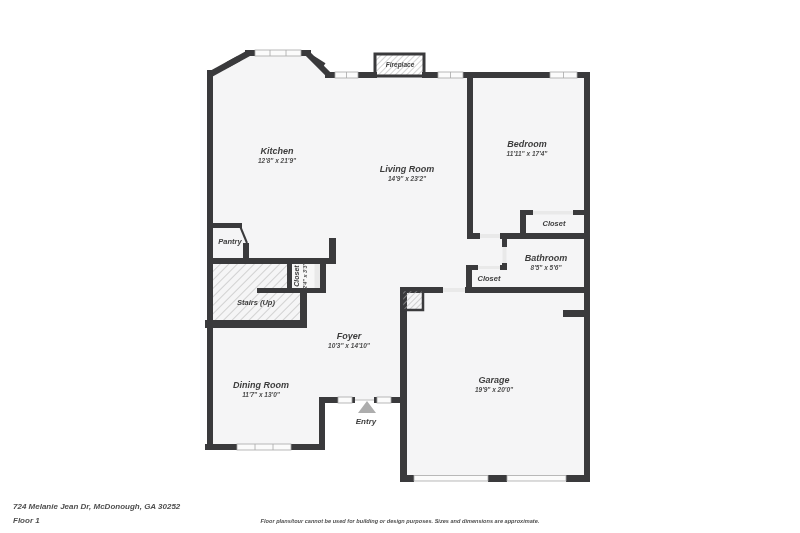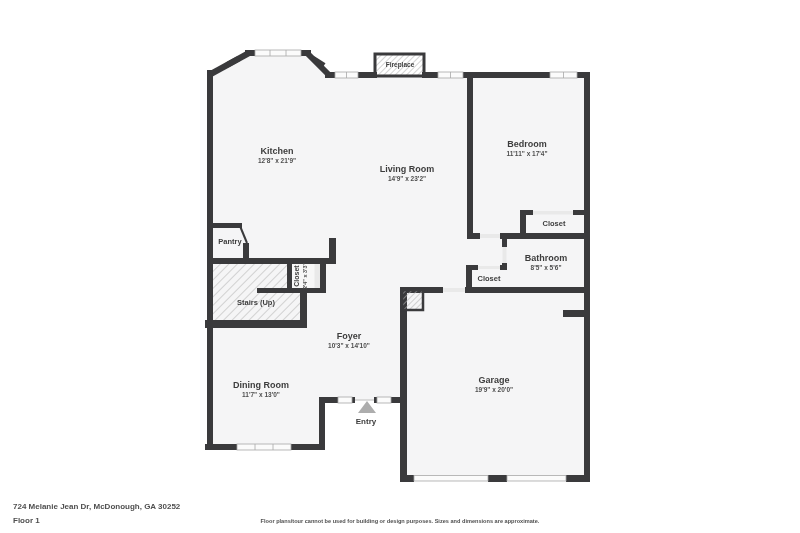--- a/index.html
+++ b/index.html
@@ -1,16 +1,16 @@
 <!DOCTYPE html>
 <html><head>
 <meta charset="utf-8">
 <style>
   html,body{margin:0;padding:0;background:#ffffff;}
-  .stage{position:relative;width:800px;height:533px;background:#ffffff;overflow:hidden;font-family:"Liberation Sans",sans-serif;}
+  .stage{position:relative;width:800px;height:533px;background:#ffffff;overflow:hidden;font-family:"Liberation Sans",sans-serif;font-style:italic;}
   .w{fill:#3a3a3c;}
   .wl{stroke:#3a3a3c;}
   .win{fill:#fbfbfb;stroke:#a8a8a8;stroke-width:0.8;}
   .tick{stroke:#a8a8a8;stroke-width:0.8;}
   .door{fill:#e9e9e9;}
   text{font-family:"Liberation Sans",sans-serif;}
   .title{font-size:9px;font-weight:600;fill:#3d3d3d;text-anchor:middle;}
   .dims{font-size:6.5px;font-weight:600;fill:#4e4e4e;text-anchor:middle;}
   .small{font-size:7.5px;font-weight:600;fill:#3d3d3d;text-anchor:middle;}
   .entrylbl{font-size:8px;font-weight:600;fill:#3d3d3d;text-anchor:middle;}

